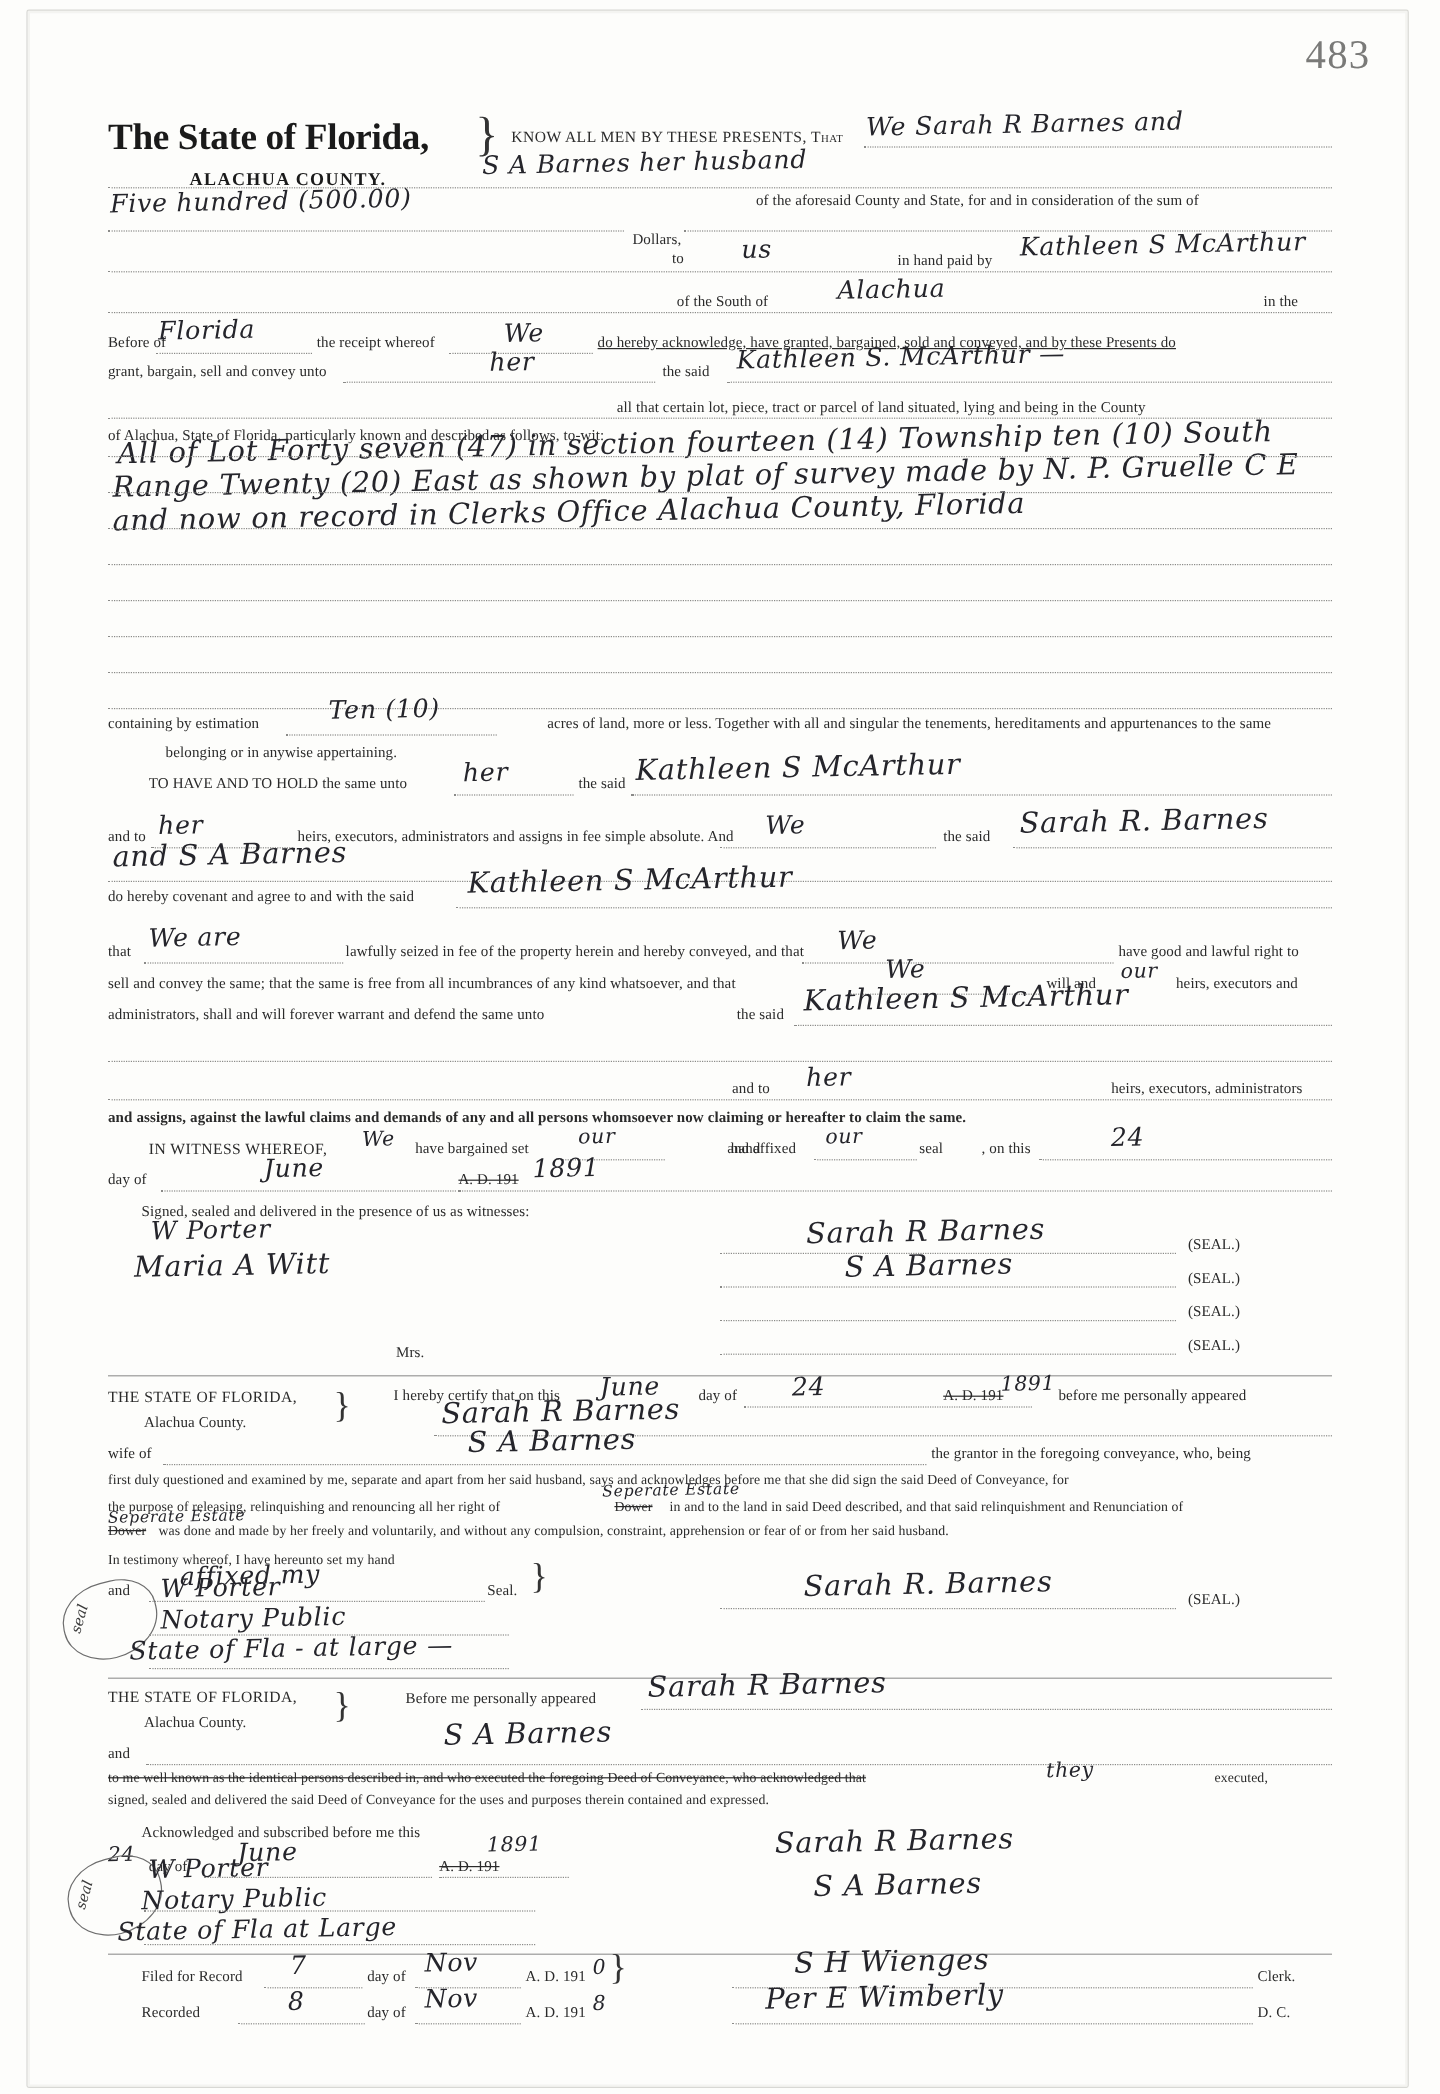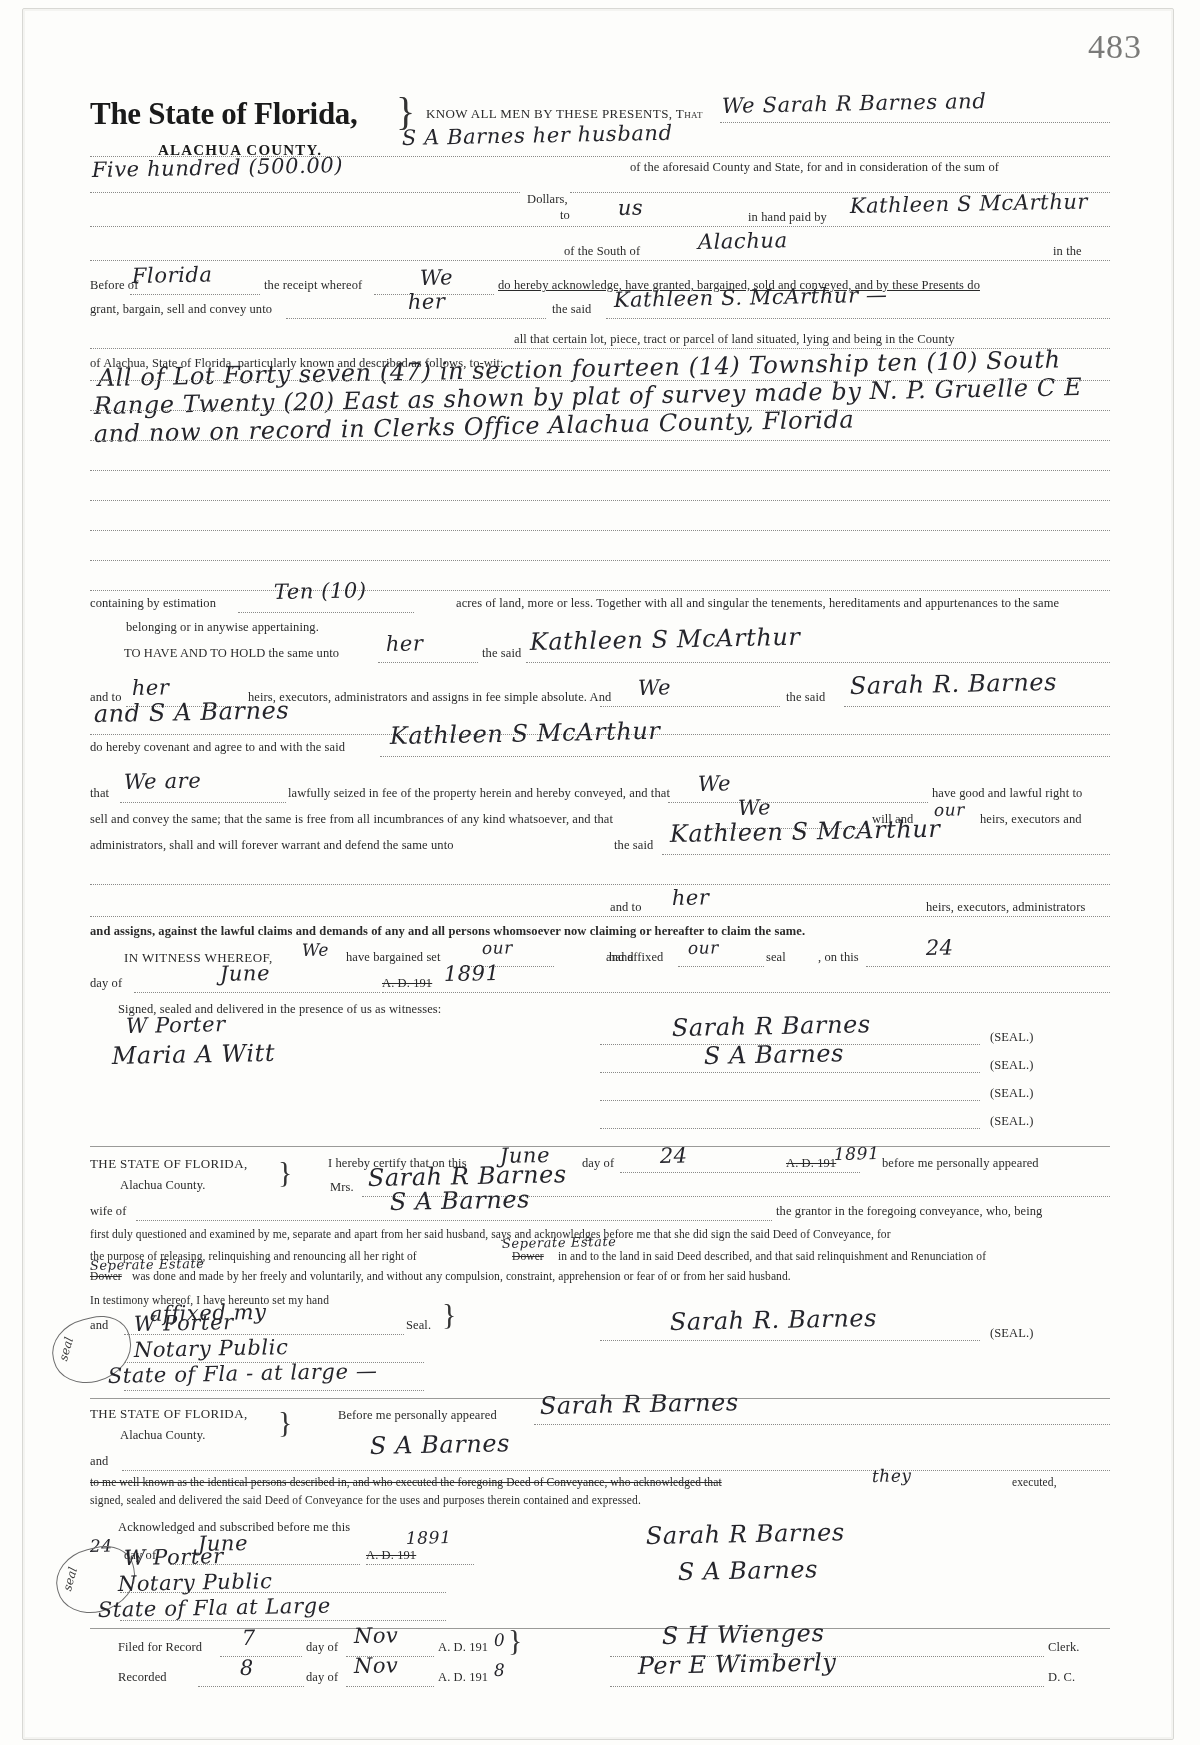--- a/index.html
+++ b/index.html
@@ -184,21 +184,21 @@
     <div class="abs rule" style="left:0px; top:390px; width:1020px;"></div>
     <div class="abs rule" style="left:0px; top:420px; width:1020px;"></div>
     <div class="abs rule" style="left:0px; top:450px; width:1020px;"></div>
     <div class="abs rule" style="left:0px; top:480px; width:1020px;"></div>
     <div class="abs rule" style="left:0px; top:510px; width:1020px;"></div>
 
     <div class="abs pt" style="left:0px; top:516px;">containing by estimation</div>
     <div class="abs hw" style="left:184px; top:500px;">Ten (10)</div>
     <div class="abs rule" style="left:148px; top:532px; width:176px;"></div>
     <div class="abs pt" style="left:326px; top:516px;margin-left:40px;">acres of land, more or less.  Together with all and singular the tenements, hereditaments and appurtenances to the same</div>
-    <div class="abs pt" style="left:0px; top:540px;padding-left:36px;">belonging or in anywise appertaining.</div>
+    <div class="abs pt" style="left:12px; top:540px;padding-left:36px;">belonging or in anywise appertaining.</div>
 
     <div class="abs pt" style="left:34px; top:566px;">TO HAVE AND TO HOLD the same unto</div>
     <div class="abs hw" style="left:296px; top:552px;">her</div>
     <div class="abs rule" style="left:288px; top:582px; width:100px;"></div>
     <div class="abs pt" style="left:392px; top:566px;">the said</div>
     <div class="abs hw lg" style="left:440px; top:548px;">Kathleen S McArthur</div>
     <div class="abs rule" style="left:436px; top:582px; width:584px;"></div>
 
     <div class="abs pt" style="left:0px; top:610px;">and to</div>
     <div class="abs hw" style="left:42px; top:596px;">her</div>
@@ -293,21 +293,21 @@
 
     <div class="abs pt" style="left:238px; top:1076px;">I hereby certify that on this</div>
     <div class="abs hw" style="left:410px; top:1064px;">June</div>
     <div class="abs pt" style="left:492px; top:1076px;">day of</div>
     <div class="abs hw" style="left:570px; top:1064px;">24</div>
     <div class="abs rule" style="left:530px; top:1092px; width:240px;"></div>
     <div class="abs pt strike" style="left:696px; top:1076px;">A. D. 191</div>
     <div class="abs hw sm" style="left:744px; top:1064px;">1891</div>
     <div class="abs pt" style="left:792px; top:1076px;">before me personally appeared</div>
 
-    <div class="abs pt" style="left:240px; top:1100px;text-align:center;">Mrs.</div>
+    <div class="abs pt" style="left:240px; top:1040px;text-align:center;">Mrs.</div>
     <div class="abs hw lg" style="left:278px; top:1084px;">Sarah R Barnes</div>
     <div class="abs rule" style="left:272px; top:1116px; width:748px;"></div>
 
     <div class="abs pt" style="left:0px; top:1124px;">wife of</div>
     <div class="abs hw lg" style="left:300px; top:1108px;">S A Barnes</div>
     <div class="abs rule" style="left:46px; top:1140px; width:636px;"></div>
     <div class="abs pt" style="left:686px; top:1124px;">the grantor in the foregoing conveyance, who, being</div>
 
     <div class="abs pt small" style="left:0px; top:1148px;">first duly questioned and examined by me, separate and apart from her said husband, says and acknowledges before me that she did sign the said Deed of Conveyance, for</div>
     <div class="abs pt small" style="left:0px; top:1170px;">the purpose of releasing, relinquishing and renouncing all her right of</div>

